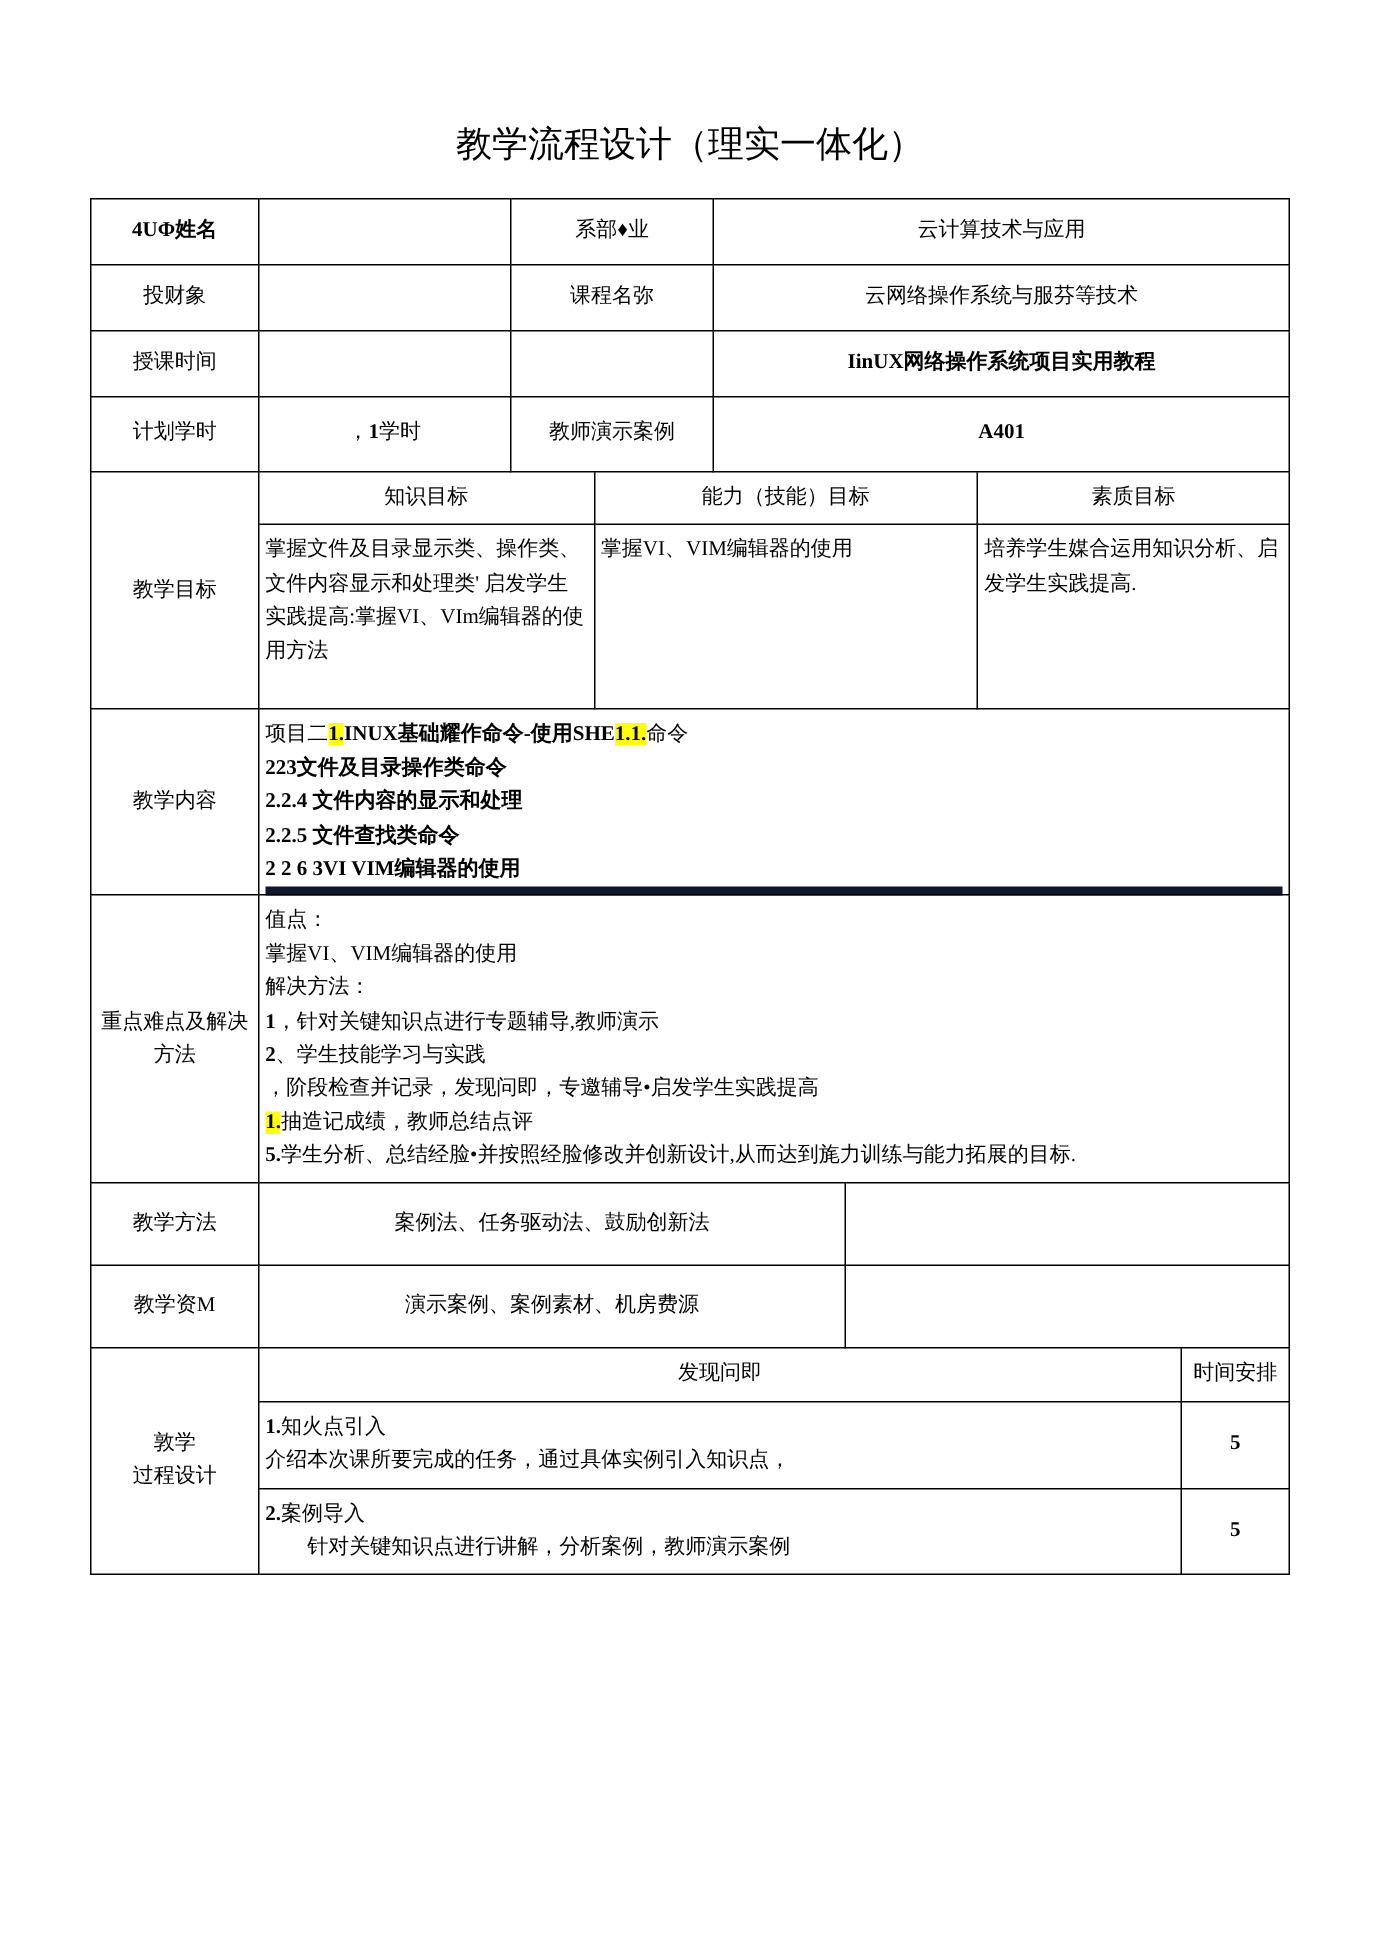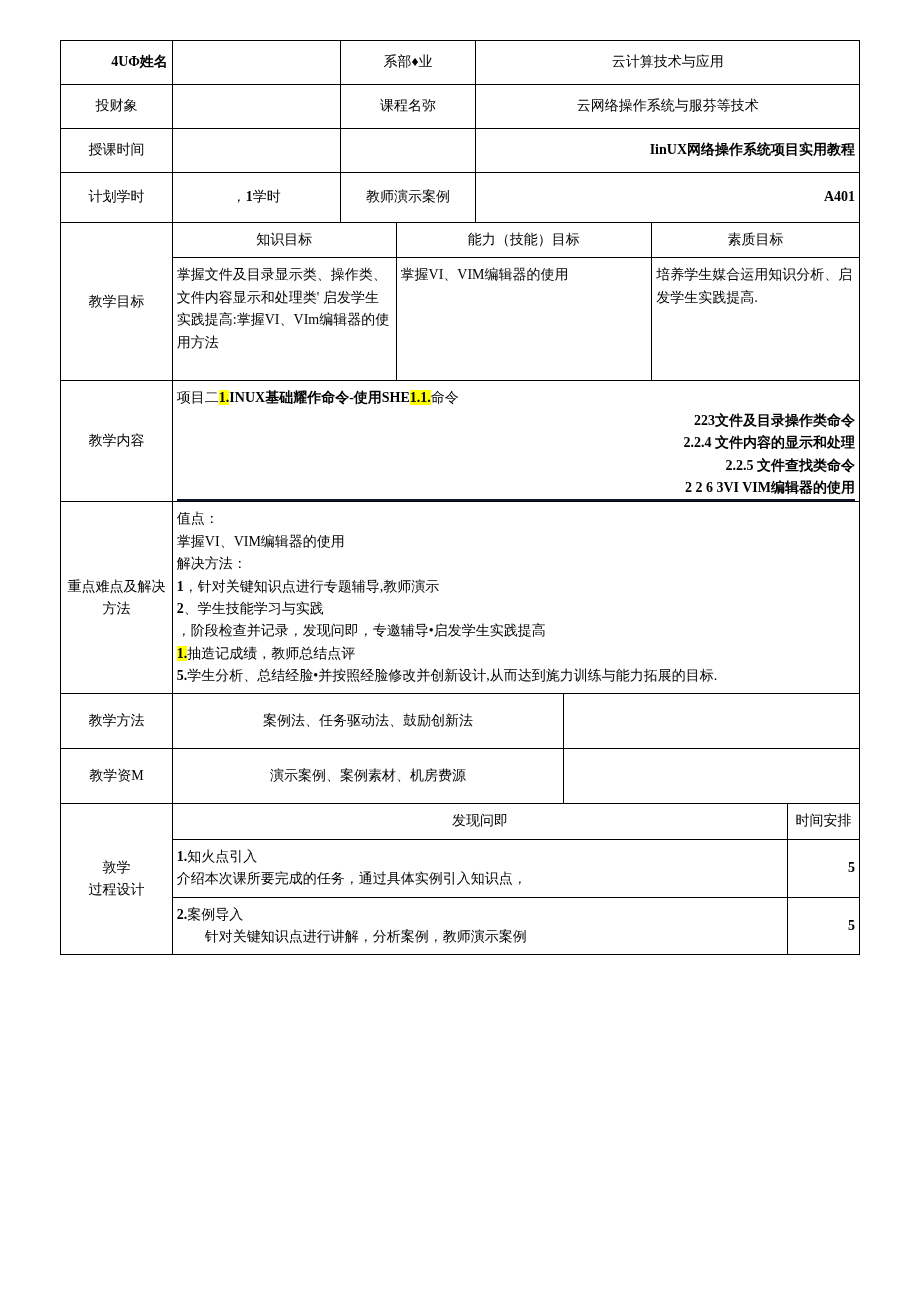--- a/index.html
+++ b/index.html
@@ -28,30 +28,31 @@
   }
   table.main td {
     border: 1px solid #000;
     padding: 6px 4px;
     vertical-align: middle;
     word-wrap: break-word;
     line-height: 1.6;
   }
   .center { text-align: center; }
   .left { text-align: left; }
-  .bold { font-weight: bold; text-align: right; }
+  .bold { font-weight: bold; }
   .hl { background: #ffff00; }
   .row-h { height: 44px; }
   .row-h2 { height: 50px; }
 </style>
 </head>
 <body>
 
 <div class="page">
 
+  <h1 class="title">教学流程设计（理实一体化）</h1>
 
   <table class="main">
     <colgroup>
       <col style="width:14%">
       <col style="width:13%">
       <col style="width:8%">
       <col style="width:7%">
       <col style="width:10%">
       <col style="width:11%">
       <col style="width:11%">
@@ -100,21 +101,21 @@
       <td colspan="2" class="left" style="vertical-align:top">培养学生媒合运用知识分析、启发学生实践提高.</td>
     </tr>
 
     <tr>
       <td class="center">教学内容</td>
       <td colspan="8" class="left" style="vertical-align:top;padding-bottom:0">
         <div><span>项目二</span><span class="bold hl">1.</span><span class="bold">INUX基础耀作命令-使用SHE</span><span class="bold hl">1.1.</span><span>命令</span></div>
         <div class="bold">223文件及目录操作类命令</div>
         <div class="bold">2.2.4 文件内容的显示和处理</div>
         <div class="bold">2.2.5 文件查找类命令</div>
-        <div class="bold" style="border-bottom:3px solid #0f172a;margin-bottom:-1px">2 2 6 3VI   VIM编辑器的使用</div>
+        <div class="bold" style="border-bottom:6px solid #0f172a;margin-bottom:-1px">2 2 6 3VI   VIM编辑器的使用</div>
       </td>
     </tr>
 
     <tr>
       <td class="center">重点难点及解决方法</td>
       <td colspan="8" class="left" style="vertical-align:top">
         <div>值点：</div>
         <div>掌握VI、VIM编辑器的使用</div>
         <div>解决方法：</div>
         <div><span class="bold">1</span>，针对关键知识点进行专题辅导,教师演示</div>

